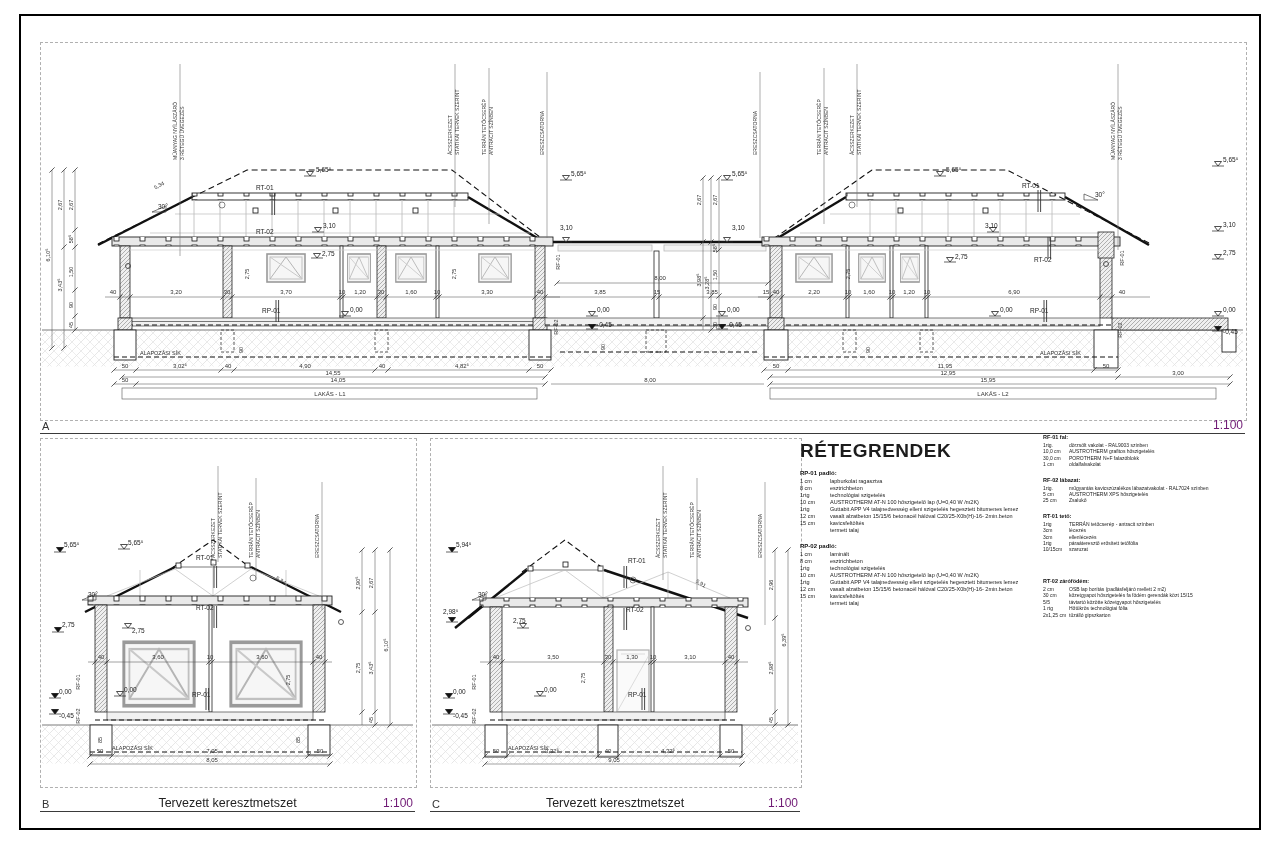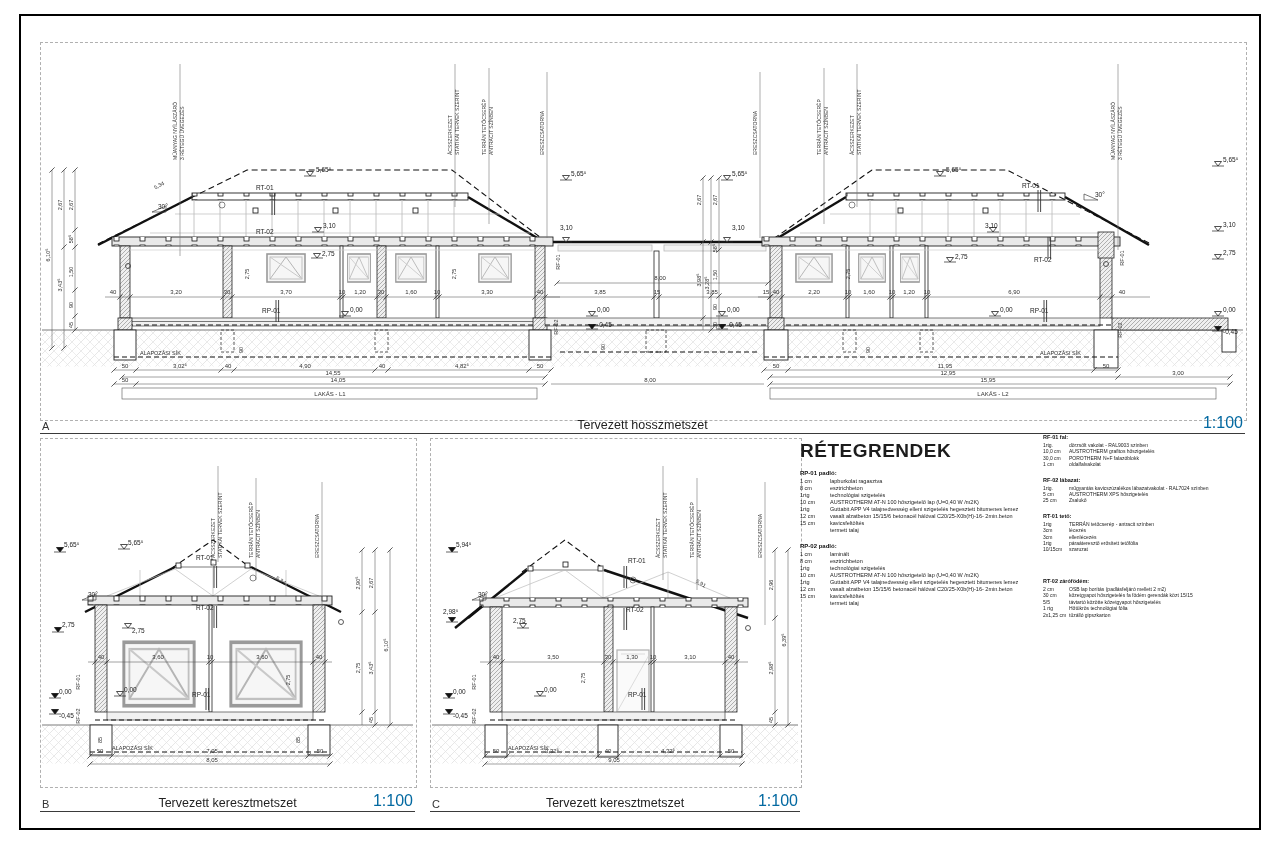--- a/index.html
+++ b/index.html
@@ -6,21 +6,21 @@
   .sheet{position:relative;width:1280px;height:844px;background:#fff;overflow:hidden;
          font-family:"Liberation Sans",sans-serif;color:#222;}
   .frame{position:absolute;left:19px;top:14px;width:1238px;height:812px;border:2.5px solid #000;}
   .panel{position:absolute;border:1px dashed #b0b0b0;}
   .p-a{left:40px;top:42px;width:1205px;height:377px;}
   .p-b{left:40px;top:438px;width:375px;height:348px;}
   .p-c{left:430px;top:438px;width:370px;height:348px;}
   .titlerow{position:absolute;height:15px;border-bottom:1.3px solid #3a3a3a;}
   .titlerow .letter{position:absolute;left:2px;bottom:1px;font-size:11px;color:#333;}
   .titlerow .ttl{position:absolute;left:0;right:0;bottom:1px;text-align:center;font-size:12.5px;color:#222;}
-  .titlerow .scl{position:absolute;right:2px;bottom:1px;font-size:16px;color:#0369a1;}
+  .titlerow .scl{position:absolute;right:2px;bottom:1px;font-size:12px;color:#701a75;}
   .t-a{left:40px;top:418px;width:1205px;}
   .t-b{left:40px;top:796px;width:375px;}
   .t-c{left:430px;top:796px;width:370px;}
   svg{position:absolute;overflow:visible;}
   
   .td{font-size:6px;fill:#333;text-anchor:middle;}
   .ts{font-size:5.5px;fill:#333;text-anchor:start;}
   .tc{font-size:5px;fill:#333;text-anchor:start;}
   .tl{font-size:6.5px;fill:#222;text-anchor:start;}
   .tv{font-size:5.5px;fill:#333;text-anchor:middle;}
@@ -721,21 +721,20 @@
         <use href="#tk" transform="translate(788,725)"></use>
       <text class="tv" transform="rotate(-90 773 585)" x="773" y="585">2,96</text>
       <text class="tv" transform="rotate(-90 773 668)" x="773" y="668">2,98⁵</text>
       <text class="tv" transform="rotate(-90 786 640)" x="786" y="640">6,39⁵</text>
       <text class="tv" transform="rotate(-90 773 720)" x="773" y="720">45</text>
     </g>
   </svg>
 
   <div class="titlerow t-a">
     <span class="letter">A</span>
-    <span class="ttl">Tervezett hosszmetszet</span>
     <span class="scl">1:100</span>
   </div>
   <div class="titlerow t-b">
     <span class="letter">B</span>
     <span class="ttl">Tervezett keresztmetszet</span>
     <span class="scl">1:100</span>
   </div>
   <div class="titlerow t-c">
     <span class="letter">C</span>
     <span class="ttl">Tervezett keresztmetszet</span>

